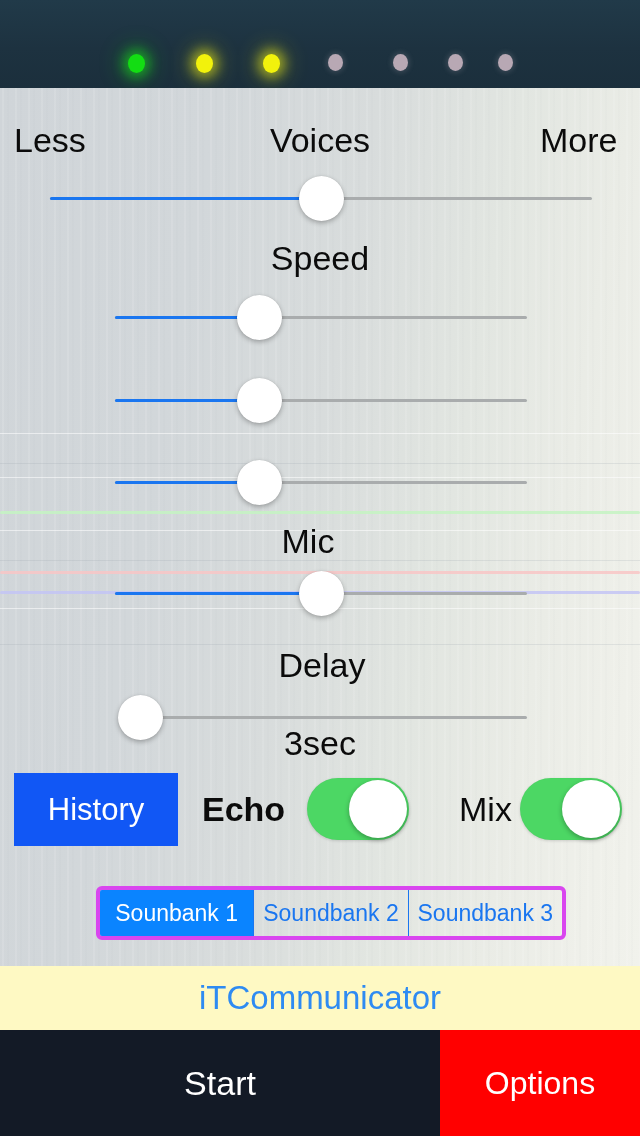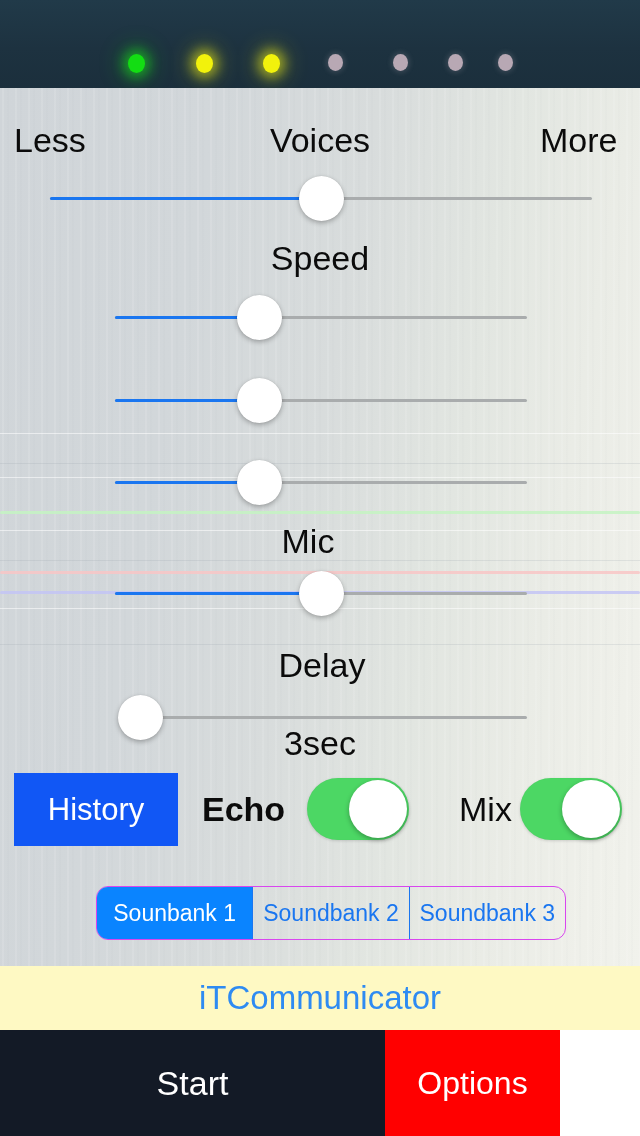--- a/index.html
+++ b/index.html
@@ -152,22 +152,22 @@
     background: #ffffff;
     box-shadow: 0 2px 5px rgba(0,0,0,0.30);
   }
 
   
   .segmented {
     position: absolute;
     left: 96px; top: 886px;
     width: 470px; height: 54px;
     display: flex;
-    border: 1px solid #d946ef;
-    border-radius: 12px;
+    border: 4px solid #d946ef;
+    border-radius: 6px;
     overflow: hidden;
     background: transparent;
   }
   .seg {
     flex: 1 1 0;
     display: flex; align-items: center; justify-content: center;
     font-size: 23px;
     color: #1a76f0;
     border-right: 1px solid #1a76f0;
     background: transparent;
@@ -185,21 +185,21 @@
     display: flex; align-items: center; justify-content: center;
   }
   .titlebar .title {
     color: #2e8bf2;
     font-size: 33px;
   }
 
   
   .bottombar {
     position: absolute; left: 0; top: 1030px;
-    width: 560px; height: 106px;
+    width: 640px; height: 106px;
     display: flex;
   }
   .btn-start {
     width: 440px; height: 106px;
     background: #131a26;
     color: #ffffff;
     font-size: 34px;
     display: flex; align-items: center; justify-content: center;
     border: none;
     font-family: "Liberation Sans", sans-serif;

